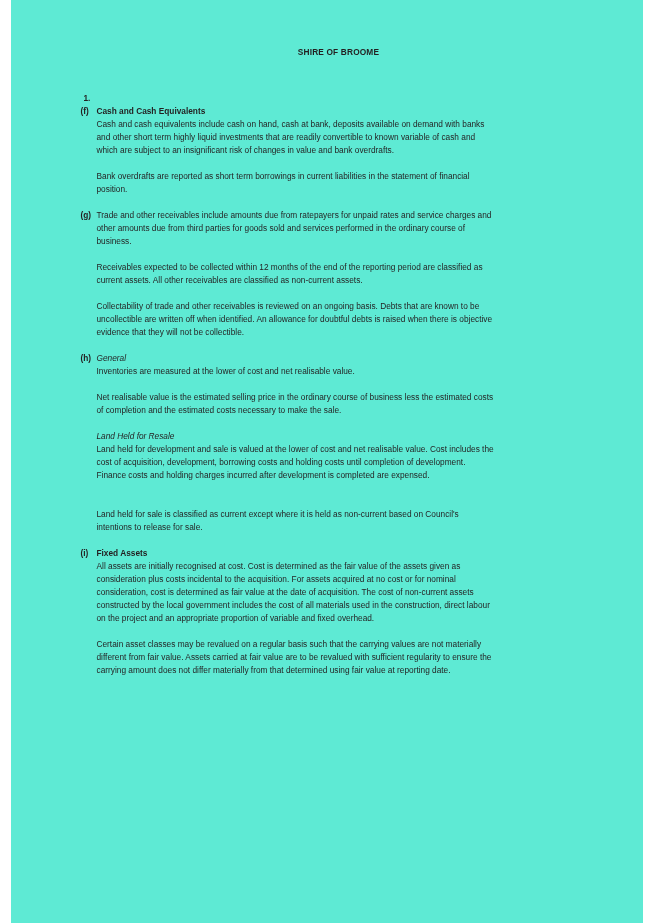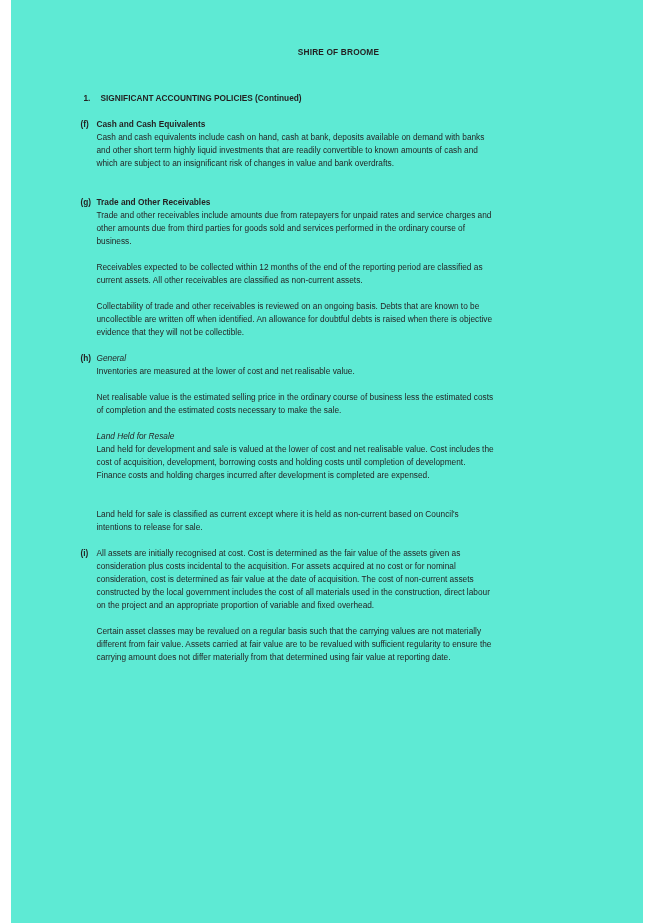--- a/index.html
+++ b/index.html
@@ -124,37 +124,36 @@
 <div class="page">
 
   <div class="doc-header">
     <span class="hline">SHIRE OF BROOME</span>
   </div>
 
   <div class="content">
 
     <div class="note-heading">
       <span class="num">1.</span>
-      <span class="htext">SIGNIFICANT ACCOUNTING POLICIES (Continued)</span>
     </div>
 
     <div class="sec-gap"></div>
 
     <div class="subsection">
       <span class="sub-label">(f)</span>
       <p class="sub-title">Cash and Cash Equivalents</p>
-      <p class="para">Cash and cash equivalents include cash on hand, cash at bank, deposits available on demand with banks and other short term highly liquid investments that are readily convertible to known amounts of cash and which are subject to an insignificant risk of changes in value and bank overdrafts.</p>
+      <p class="para">Cash and cash equivalents include cash on hand, cash at bank, deposits available on demand with banks and other short term highly liquid investments that are readily convertible to known variable of cash and which are subject to an insignificant risk of changes in value and bank overdrafts.</p>
       <div class="gap"></div>
+      <p class="para">Bank overdrafts are reported as short term borrowings in current liabilities in the statement of financial position.</p>
     </div>
 
     <div class="sec-gap"></div>
 
     <div class="subsection">
       <span class="sub-label">(g)</span>
-      <p class="sub-title">Trade and Other Receivables</p>
       <p class="para">Trade and other receivables include amounts due from ratepayers for unpaid rates and service charges and other amounts due from third parties for goods sold and services performed in the ordinary course of business.</p>
       <div class="gap"></div>
       <p class="para">Receivables expected to be collected within 12 months of the end of the reporting period are classified as current assets.  All other receivables are classified as non-current assets.</p>
       <div class="gap"></div>
       <p class="para">Collectability of trade and other receivables is reviewed on an ongoing basis. Debts that are known to be uncollectible are written off when identified.  An allowance for doubtful debts is raised when there is objective evidence that they will not be collectible.</p>
     </div>
 
     <div class="sec-gap"></div>
 
     <div class="subsection">
@@ -168,20 +167,21 @@
       <p class="para">Land held for development and sale is valued at the lower of cost and net realisable value. Cost includes the cost of acquisition, development, borrowing costs and holding costs until completion of development. Finance costs and holding charges incurred after development is completed are expensed.</p>
       <div class="gap"></div>
       <div class="gap"></div>
       <p class="para">Land held for sale is classified as current except where it is held as non-current based on Council's intentions to release for sale.</p>
     </div>
 
     <div class="sec-gap"></div>
 
     <div class="subsection">
       <span class="sub-label">(i)</span>
+      <p class="sub-title">Fixed Assets</p>
       <p class="para">All assets are initially recognised at cost.  Cost is determined as the fair value of the assets given as consideration plus costs incidental to the acquisition.  For assets acquired at no cost or for nominal consideration, cost is determined as fair value at the date of acquisition.  The cost of non-current assets constructed by the local government includes the cost of all materials used in the construction, direct labour on the project and an appropriate proportion of variable and fixed overhead.</p>
       <div class="gap"></div>
       <p class="para">Certain asset classes may be revalued on a regular basis such that the carrying values are not materially different from fair value.  Assets carried at fair value are to be revalued with sufficient regularity to ensure the carrying amount does not differ materially from that determined using fair value at reporting date.</p>
     </div>
 
   </div>
 
 
 </div>
 

